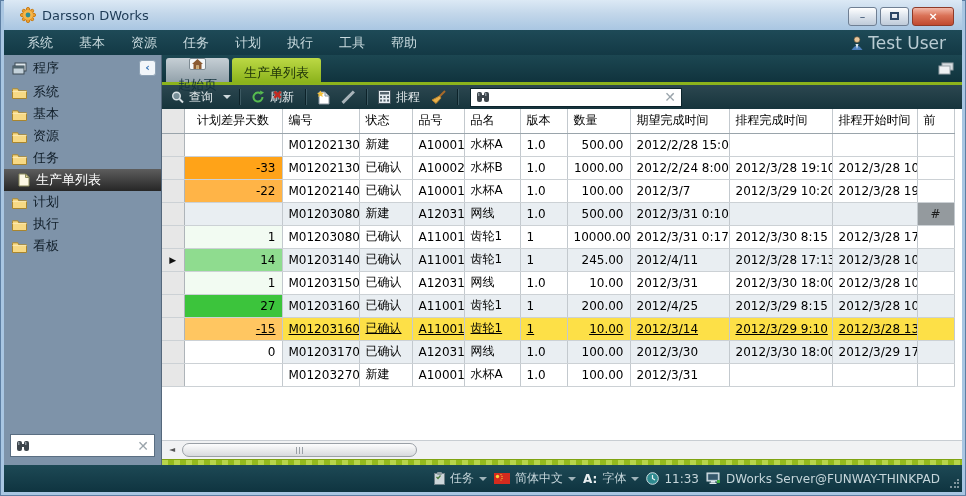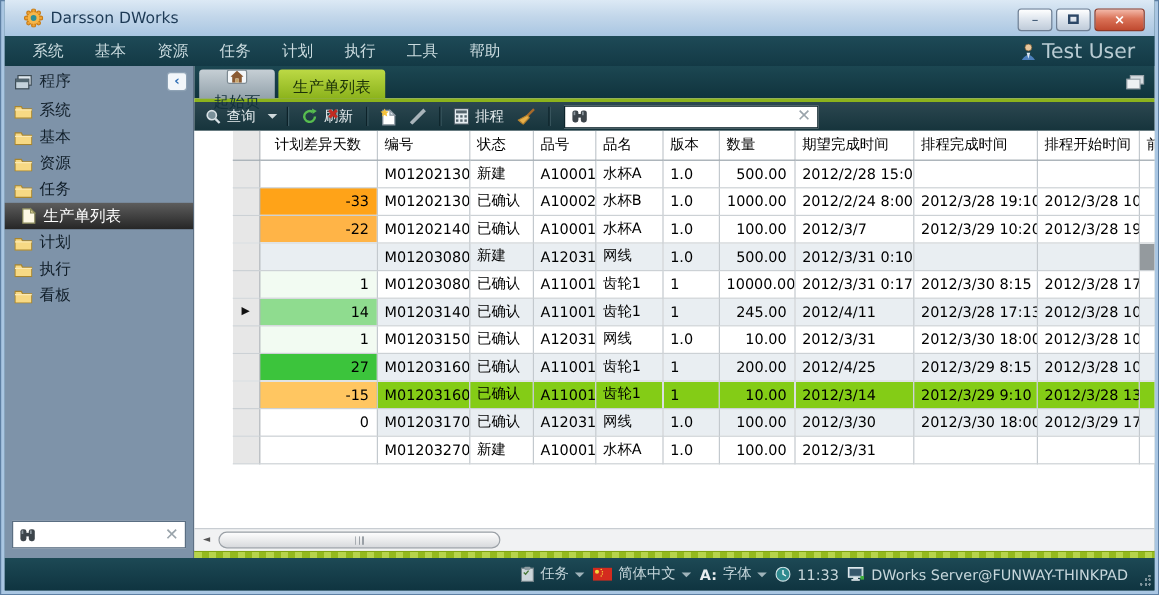--- a/index.html
+++ b/index.html
@@ -73,21 +73,21 @@
     display:flex; align-items:center; padding:0 6px; gap:5px; color:#e7edef; font-size:12px; }
   .tbtn { display:flex; align-items:center; gap:5px; padding:0 3px; height:20px; }
   .sep { width:1px; height:16px; background:#0c2229; box-shadow:1px 0 0 #3d5a63; margin:0 3px; }
   .caret { width:0; height:0; border-left:4px solid transparent; border-right:4px solid transparent;
     border-top:4px solid #cfd9dc; margin-left:2px; }
   .tsearch { width:212px; height:19px; background:#fff; border:1px solid #0c242b;
     display:flex; align-items:center; gap:4px; padding:0 5px; margin-left:4px; }
   .tsearch input { flex:1; border:0; outline:0; font-size:12px; min-width:0; }
 
   
-  .grid-wrap { flex:1; overflow:hidden; background:#fff;padding-left:32px; }
+  .grid-wrap { flex:1; overflow:hidden; background:#fff; }
   table.grid { border-collapse:collapse; table-layout:fixed; width:792px; }
   .grid th { background:#fff; font-weight:normal; font-size:12px; color:#000;
     border-right:1px solid #c3c9ce; border-bottom:1px solid #9aa4ab;
     height:24px; padding:0 6px; text-align:left; white-space:nowrap; overflow:hidden; }
   .grid th.c { text-align:center; }
   .grid td { border-right:1px solid #c3c9ce; border-bottom:1px solid #ccd1d5;
     height:23px; padding:0 6px; font-size:12px; white-space:nowrap; overflow:hidden; }
   .grid td.marker, .grid th.marker { background:#e7e7e7; border-right:1px solid #aeb4b9;
     padding:0; text-align:center; color:#111; font-size:9px; }
   .grid td.diff { text-align:right; }
@@ -485,21 +485,21 @@
                   <td>已确认</td>
                   <td>A11001</td>
                   <td>齿轮1</td>
                   <td>1</td>
                   <td class="qty">200.00</td>
                   <td>2012/4/25</td>
                   <td>2012/3/29 8:15</td>
                   <td>2012/3/28 10:52</td>
                   <td class="flagcell"></td>
                 </tr>
-                <tr style="background: #84cc16;">
+                <tr style="background: #fde047; text-decoration: underline;">
                   <td class="marker"></td>
                   <td class="diff" style="background:#FFC661">-15</td>
                   <td>M012031602</td>
                   <td>已确认</td>
                   <td>A11001</td>
                   <td>齿轮1</td>
                   <td>1</td>
                   <td class="qty">10.00</td>
                   <td>2012/3/14</td>
                   <td>2012/3/29 9:10</td>

